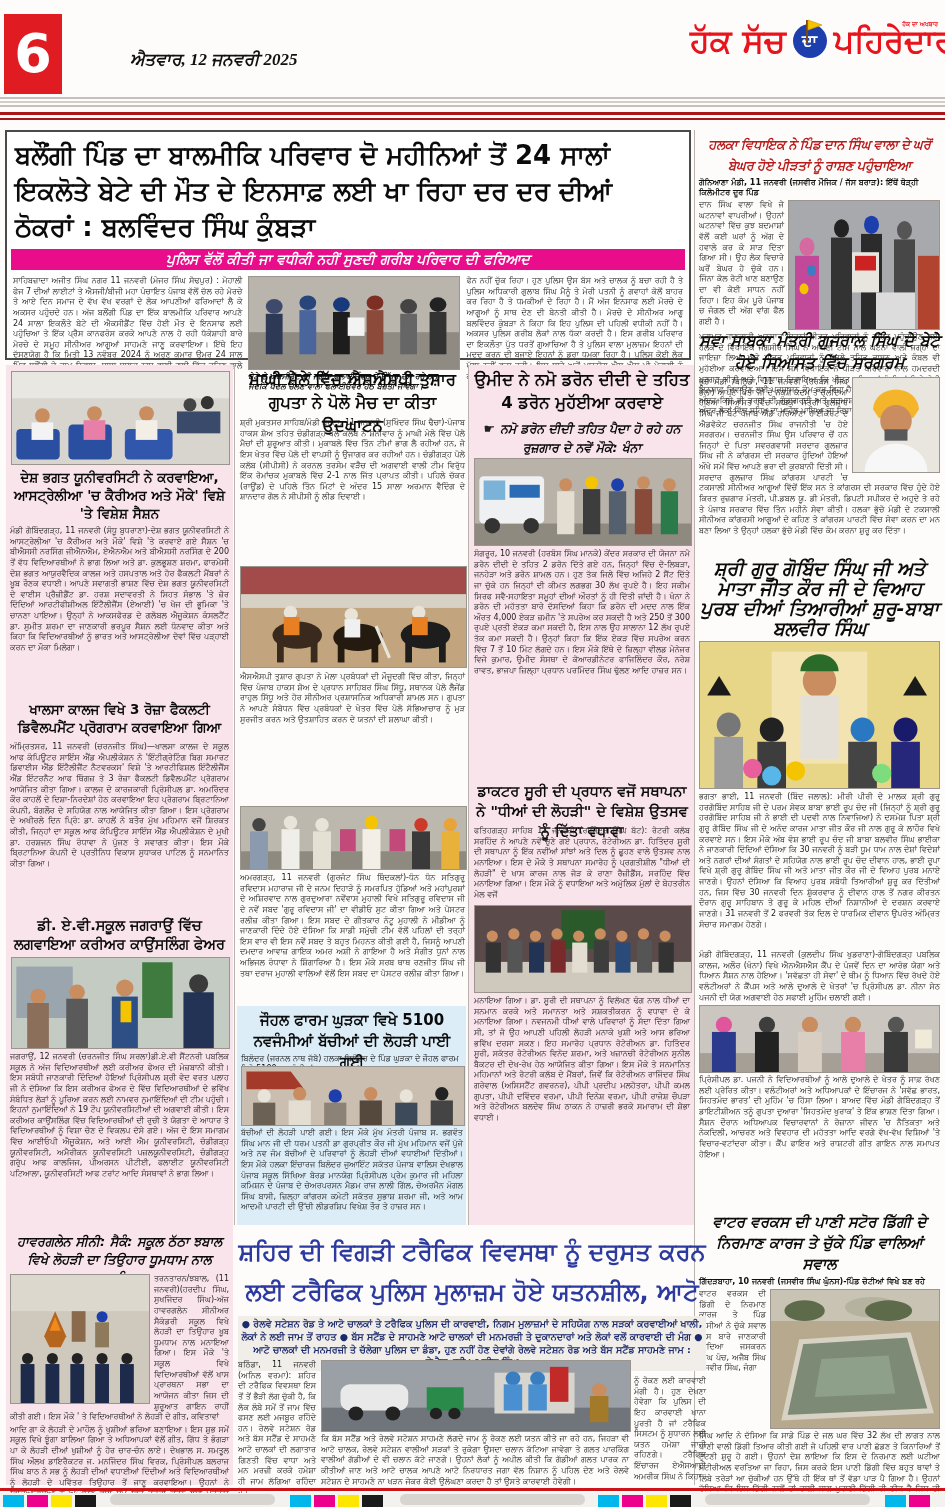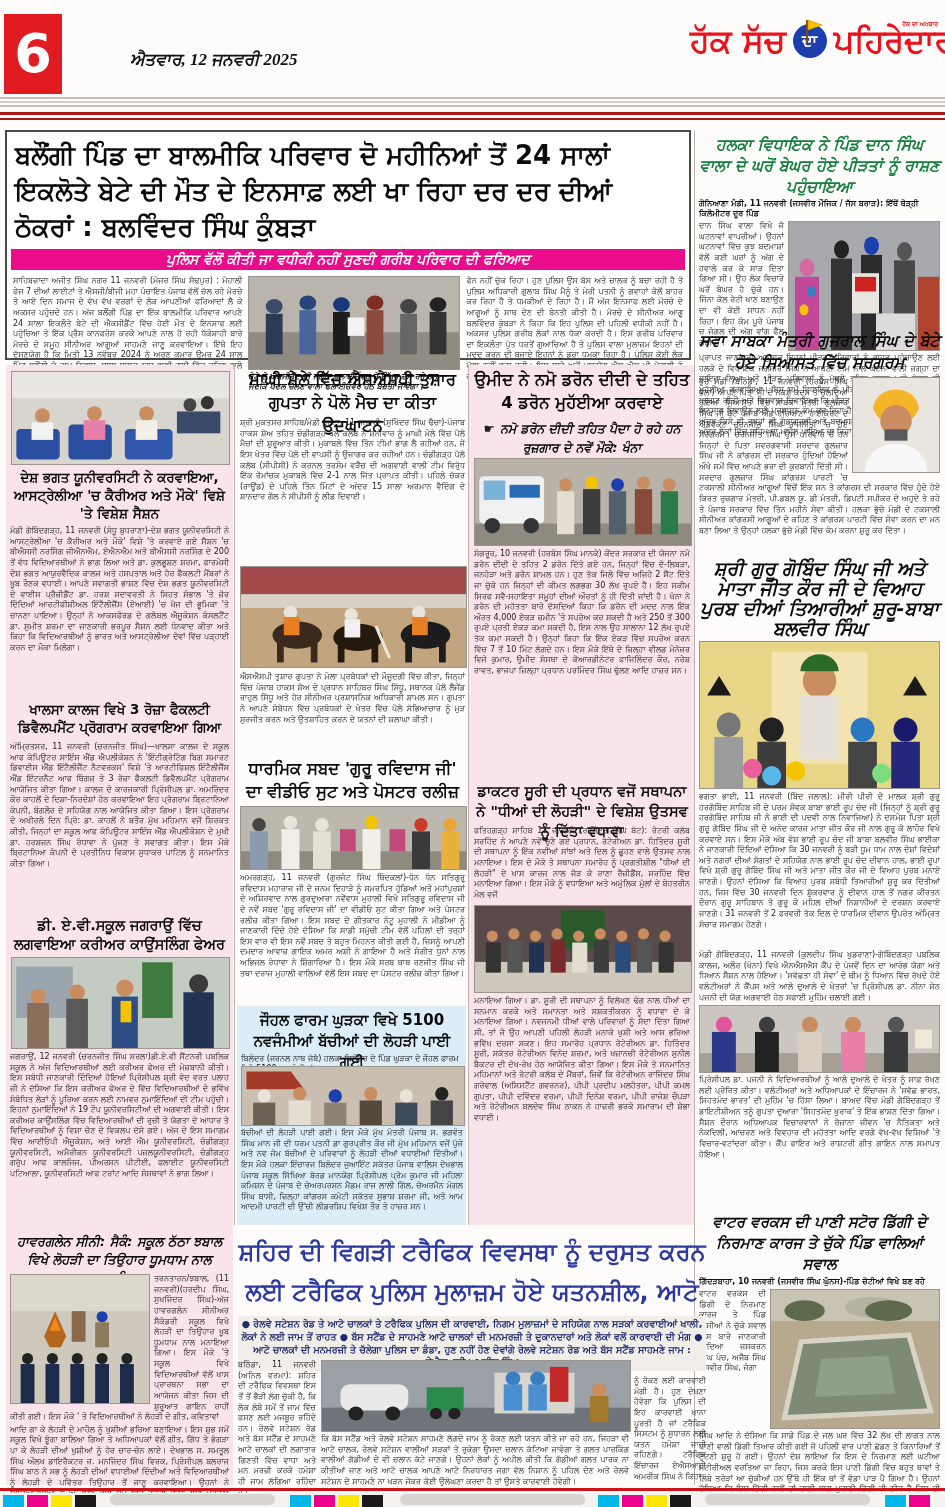--- a/index.html
+++ b/index.html
@@ -79,21 +79,21 @@
       </div>
       <div class="body-txt" style="width:218px;">ਫੋਨ ਨਹੀਂ ਚੁੱਕ ਰਿਹਾ। ਹੁਣ ਪੁਲਿਸ ਉਸ ਬੱਸ ਅਤੇ ਚਾਲਕ ਨੂੰ ਬਚਾ ਰਹੀ ਹੈ ਤੇ ਪੁਲਿਸ ਅਧਿਕਾਰੀ ਗੁਲਾਬ ਸਿੰਘ ਮੈਨੂੰ ਤੇ ਮੇਰੀ ਪਤਨੀ ਨੂੰ ਗਵਾਹਾਂ ਕੋਲੋਂ ਬਾਹਰ ਕਰ ਰਿਹਾ ਹੈ ਤੇ ਧਮਕੀਆਂ ਦੇ ਰਿਹਾ ਹੈ। ਮੈਂ ਅੱਜ ਇਨਸਾਫ ਲਈ ਮੋਰਚੇ ਦੇ ਆਗੂਆਂ ਨੂੰ ਸਾਥ ਦੇਣ ਦੀ ਬੇਨਤੀ ਕੀਤੀ ਹੈ। ਮੋਰਚੇ ਦੇ ਸੀਨੀਅਰ ਆਗੂ ਬਲਵਿੰਦਰ ਕੁੰਬੜਾ ਨੇ ਕਿਹਾ ਕਿ ਇਹ ਪੁਲਿਸ ਦੀ ਪਹਿਲੀ ਵਧੀਕੀ ਨਹੀਂ ਹੈ। ਅਕਸਰ ਪੁਲਿਸ ਗਰੀਬ ਲੋਕਾਂ ਨਾਲ ਧੱਕਾ ਕਰਦੀ ਹੈ। ਇਸ ਗਰੀਬ ਪਰਿਵਾਰ ਦਾ ਇਕਲੌਤਾ ਪੁੱਤ ਧਰਤੋਂ ਗੁਆਚਿਆ ਹੈ ਤੇ ਪੁਲਿਸ ਵਾਲਾ ਮੁਲਾਜ਼ਮ ਇਹਨਾਂ ਦੀ ਮਦਦ ਕਰਨ ਦੀ ਬਜਾਏ ਇਹਨਾਂ ਨੂੰ ਡਰਾ ਧਮਕਾ ਰਿਹਾ ਹੈ। ਪੁਲਿਸ ਕੋਈ ਲੋਕ ਪੱਲਾ ਨਹੀਂ ਫੜਾ ਰਹੀ। ਇਸ ਬਾਰੇ ਅਜੋਂ ਮਾਨਯੋਗ ਐਸ ਐਸ ਪੀ ਮੋਹਾਲੀ ਨੂੰ ਕਾਲ ਮਿਲਣ ਦੀ ਗਈ ਸੀ।</div>
     </div>
   </div>
 
   <div class="abs vline" style="left:694px;top:130px;height:1355px;"></div>
   <div class="abs vline" style="left:234px;top:365px;height:860px;"></div>
   <div class="abs vline" style="left:468px;top:365px;height:860px;"></div>
 
   <div class="abs" style="left:699px;top:134px;width:241px;">
-    <div class="hl hl-italic" style="font-size:16px;line-height:21px;color:#15803d;">ਹਲਕਾ ਵਿਧਾਇਕ ਨੇ ਪਿੰਡ ਦਾਨ ਸਿੰਘ ਵਾਲਾ ਦੇ ਘਰੋਂ ਬੇਘਰ ਹੋਏ ਪੀੜਤਾਂ ਨੂੰ ਰਾਸ਼ਣ ਪਹੁੰਚਾਇਆ</div>
+    <div class="hl hl-italic" style="font-size:13px;line-height:21px;color:#b91c1c;font-family:Liberation Serif, serif;">ਹਲਕਾ ਵਿਧਾਇਕ ਨੇ ਪਿੰਡ ਦਾਨ ਸਿੰਘ ਵਾਲਾ ਦੇ ਘਰੋਂ ਬੇਘਰ ਹੋਏ ਪੀੜਤਾਂ ਨੂੰ ਰਾਸ਼ਣ ਪਹੁੰਚਾਇਆ</div>
     <div class="byline" style="margin-top:2px;">ਗੋਨਿਆਣਾ ਮੰਡੀ, 11 ਜਨਵਰੀ (ਜਸਵੀਰ ਮੌਜਿਕ / ਜੱਸ ਬਰਾੜ): ਇੱਥੋਂ ਥੋੜ੍ਹੀ ਕਿਲੋਮੀਟਰ ਦੂਰ ਪਿੰਡ</div>
     <div style="overflow:hidden;margin-top:2px;">
       <div class="photo" style="float:right;width:150px;height:128px;margin-left:4px;">
         <svg viewBox="0 0 100 70" preserveAspectRatio="none">
           <rect width="100" height="70" fill="#a7a9ad"></rect>
           <circle cx="12" cy="25" r="5" fill="#d46aa0"></circle>
             <rect x="4" y="30" width="16" height="40" fill="#c2489a"></rect>
           <circle cx="15" cy="38" r="3" fill="#3a7ec2"></circle>
             <circle cx="10" cy="48" r="3" fill="#f5c400"></circle>
           <circle cx="35" cy="15" r="5" fill="#222"></circle>
@@ -294,21 +294,20 @@
       <ellipse cx="82" cy="30" rx="11" ry="6" fill="#1d1d1d"></ellipse>
         <rect x="73" y="32" width="3" height="10" fill="#1d1d1d"></rect>
         <rect x="88" y="32" width="3" height="10" fill="#1d1d1d"></rect>
       <circle cx="79" cy="20" r="3" fill="#e8e4da"></circle>
         <rect x="76" y="22" width="7" height="8" fill="#e87f22"></rect>
       <line x1="60" y1="26" x2="66" y2="40" stroke="#e8e4da" stroke-width="1.4"></line>
     </svg>
   </div>
   <div class="abs body-txt" style="left:240px;top:672px;width:225px;">ਐਸਐਸਪੀ ਤੁਸ਼ਾਰ ਗੁਪਤਾ ਨੇ ਮੇਲਾ ਪ੍ਰਬੰਧਕਾਂ ਦੀ ਮੌਜੂਦਗੀ ਵਿੱਚ ਕੀਤਾ, ਜਿਨ੍ਹਾਂ ਵਿੱਚ ਪੰਜਾਬ ਹਾਕਸ ਸ਼ੋਅ ਦੇ ਪ੍ਰਧਾਨ ਸਾਹਿਬਰ ਸਿੰਘ ਸਿੱਧੂ, ਸਥਾਨਕ ਪੋਲੋ ਲੈਜੇਂਡ ਰਾਹੁਲ ਸਿੱਧੂ ਅਤੇ ਹੋਰ ਸੀਨੀਅਰ ਪ੍ਰਸ਼ਾਸਨਿਕ ਅਧਿਕਾਰੀ ਸ਼ਾਮਲ ਸਨ। ਗੁਪਤਾ ਨੇ ਆਪਣੇ ਸੰਬੋਧਨ ਵਿੱਚ ਪ੍ਰਬੰਧਕਾਂ ਦੇ ਖੇਤਰ ਵਿੱਚ ਪੋਲੋ ਸੱਭਿਆਚਾਰ ਨੂੰ ਮੁੜ ਸੁਰਜੀਤ ਕਰਨ ਅਤੇ ਉਤਸ਼ਾਹਿਤ ਕਰਨ ਦੇ ਯਤਨਾਂ ਦੀ ਸ਼ਲਾਘਾ ਕੀਤੀ।</div>
 
-  <div class="abs hl" style="left:240px;top:757px;width:225px;font-size:16.5px;line-height:23px;">ਧਾਰਮਿਕ ਸਬਦ 'ਗੁਰੂ ਰਵਿਦਾਸ ਜੀ' ਦਾ ਵੀਡੀਓ ਸੁਟ ਅਤੇ ਪੋਸਟਰ ਰਲੀਜ਼</div>
   <div class="abs photo" style="left:240px;top:806px;width:225px;height:62px;">
     <svg viewBox="0 0 100 28" preserveAspectRatio="none">
       <rect width="100" height="28" fill="#bdb8ae"></rect>
       <rect y="20" width="100" height="8" fill="#8f8a80"></rect>
       <circle cx="8" cy="8" r="3" fill="#444"></circle>
         <rect x="4" y="11" width="8" height="17" fill="#8c9ab0"></rect>
       <circle cx="22" cy="7" r="3" fill="#e8e4da"></circle>
         <rect x="18" y="10" width="8" height="18" fill="#f0eee8"></rect>
       <circle cx="36" cy="8" r="3" fill="#e8e4da"></circle>
         <rect x="32" y="11" width="8" height="17" fill="#e4e0d4"></rect>

